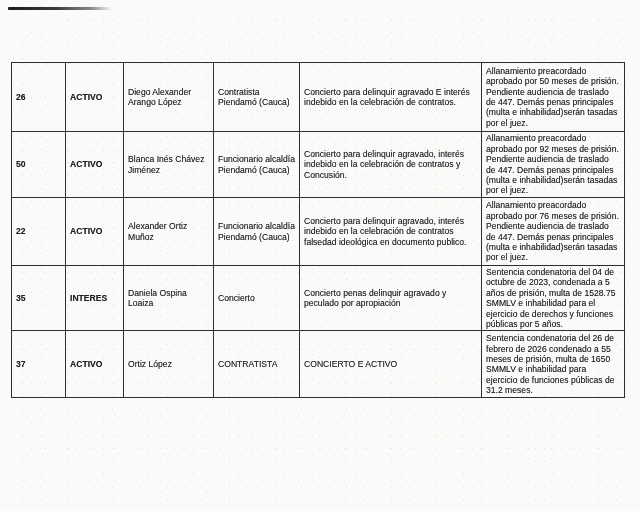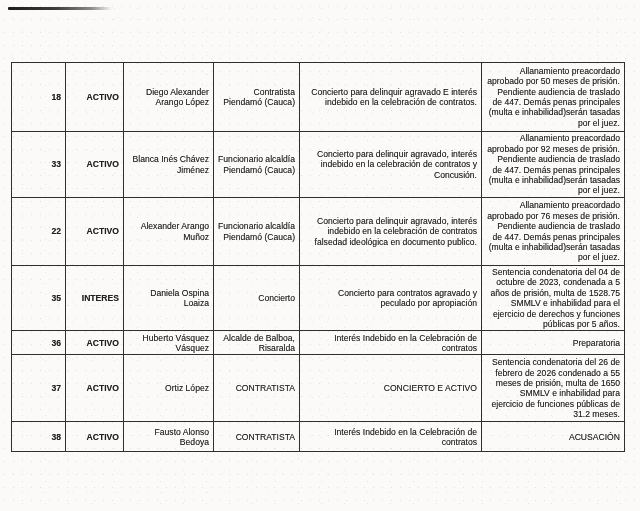--- a/index.html
+++ b/index.html
@@ -20,21 +20,21 @@
     background:linear-gradient(to right,#1c1c1c 0%,#3a3a3a 45%,#8a8a8a 80%,rgba(160,160,160,0) 100%);
     border-radius:1px;
   }
   table.cases{
     position:absolute;left:11px;top:62px;width:613px;
     border-collapse:collapse;table-layout:fixed;
     background:transparent;
   }
   table.cases td{
     border:1.6px solid #2f2f2f;
-    text-align:right;vertical-align:middle;
+    text-align:left;vertical-align:middle;
     padding:1px 4px;overflow:hidden;
     font-size:8.6px;line-height:10.4px;
     text-shadow:0 0 0.5px rgba(30,30,30,0.45);
     margin-top:40px;
   }
   td.c-num, td.c-status{font-weight:700;font-size:8.8px;}
   td.c-stage{font-size:8.2px;line-height:9.8px;padding:1px 3px;}
   td.c-charges{font-size:8.4px;}
   tr.h0{height:69px;} tr.h1{height:66px;} tr.h2{height:68px;}
   tr.h3{height:63px;} tr.h4{height:24px;} tr.h5{height:67px;}
@@ -49,69 +49,53 @@
   <colgroup>
     <col style="width:54px">
       <col style="width:58px">
       <col style="width:90px">
     <col style="width:86px">
       <col style="width:182px">
       <col style="width:143px">
   </colgroup>
   <tbody>
     <tr class="h0">
-      <td class="c-num">18</td>
+      <td class="c-num">26</td>
       <td class="c-status">ACTIVO</td>
       <td class="c-name">Diego Alexander Arango López</td>
       <td class="c-role">Contratista Piendamó (Cauca)</td>
       <td class="c-charges">Concierto para delinquir agravado E interés indebido en la celebración de contratos.</td>
       <td class="c-stage">Allanamiento preacordado aprobado por 50 meses de prisión. Pendiente audiencia de traslado de 447. Demás penas principales (multa e inhabilidad)serán tasadas por el juez.</td>
     </tr>
     <tr class="h1">
-      <td class="c-num">33</td>
+      <td class="c-num">50</td>
       <td class="c-status">ACTIVO</td>
       <td class="c-name">Blanca Inés Chávez Jiménez</td>
       <td class="c-role">Funcionario alcaldía Piendamó (Cauca)</td>
       <td class="c-charges">Concierto para delinquir agravado, interés indebido en la celebración de contratos y Concusión.</td>
       <td class="c-stage">Allanamiento preacordado aprobado por 92 meses de prisión. Pendiente audiencia de traslado de 447. Demás penas principales (multa e inhabilidad)serán tasadas por el juez.</td>
     </tr>
     <tr class="h2">
       <td class="c-num">22</td>
       <td class="c-status">ACTIVO</td>
-      <td class="c-name">Alexander Arango Muñoz</td>
+      <td class="c-name">Alexander Ortiz Muñoz</td>
       <td class="c-role">Funcionario alcaldía Piendamó (Cauca)</td>
       <td class="c-charges">Concierto para delinquir agravado,  interés indebido en la celebración de contratos falsedad ideológica en documento publico.</td>
       <td class="c-stage">Allanamiento preacordado aprobado por 76 meses de prisión. Pendiente audiencia de traslado de 447. Demás penas principales (multa e inhabilidad)serán tasadas por el juez.</td>
     </tr>
     <tr class="h3">
       <td class="c-num">35</td>
       <td class="c-status">INTERES</td>
       <td class="c-name">Daniela Ospina Loaiza</td>
       <td class="c-role">Concierto</td>
-      <td class="c-charges">Concierto para contratos agravado y peculado por apropiación</td>
+      <td class="c-charges">Concierto penas delinquir agravado y peculado por apropiación</td>
       <td class="c-stage">Sentencia condenatoria del 04 de octubre de 2023, condenada a 5 años de prisión, multa de 1528.75 SMMLV e inhabilidad para el ejercicio de derechos y funciones públicas por 5 años.</td>
-    </tr>
-    <tr class="h4">
-      <td class="c-num">36</td>
-      <td class="c-status">ACTIVO</td>
-      <td class="c-name">Huberto Vásquez Vásquez</td>
-      <td class="c-role">Alcalde de Balboa, Risaralda</td>
-      <td class="c-charges">Interés Indebido en la Celebración de contratos</td>
-      <td class="c-stage">Preparatoria</td>
     </tr>
     <tr class="h5">
       <td class="c-num">37</td>
       <td class="c-status">ACTIVO</td>
       <td class="c-name">Ortiz López</td>
       <td class="c-role">CONTRATISTA</td>
       <td class="c-charges">CONCIERTO E ACTIVO</td>
       <td class="c-stage">Sentencia condenatoria del 26 de febrero de 2026 condenado a 55 meses de prisión, multa de 1650 SMMLV e inhabilidad para ejercicio de funciones públicas de 31.2 meses.</td>
     </tr>
-    <tr class="h6">
-      <td class="c-num">38</td>
-      <td class="c-status">ACTIVO</td>
-      <td class="c-name">Fausto Alonso Bedoya</td>
-      <td class="c-role">CONTRATISTA</td>
-      <td class="c-charges">Interés Indebido en la Celebración de contratos</td>
-      <td class="c-stage">ACUSACIÓN</td>
-    </tr>
   </tbody>
 </table>
 
 </body></html>

